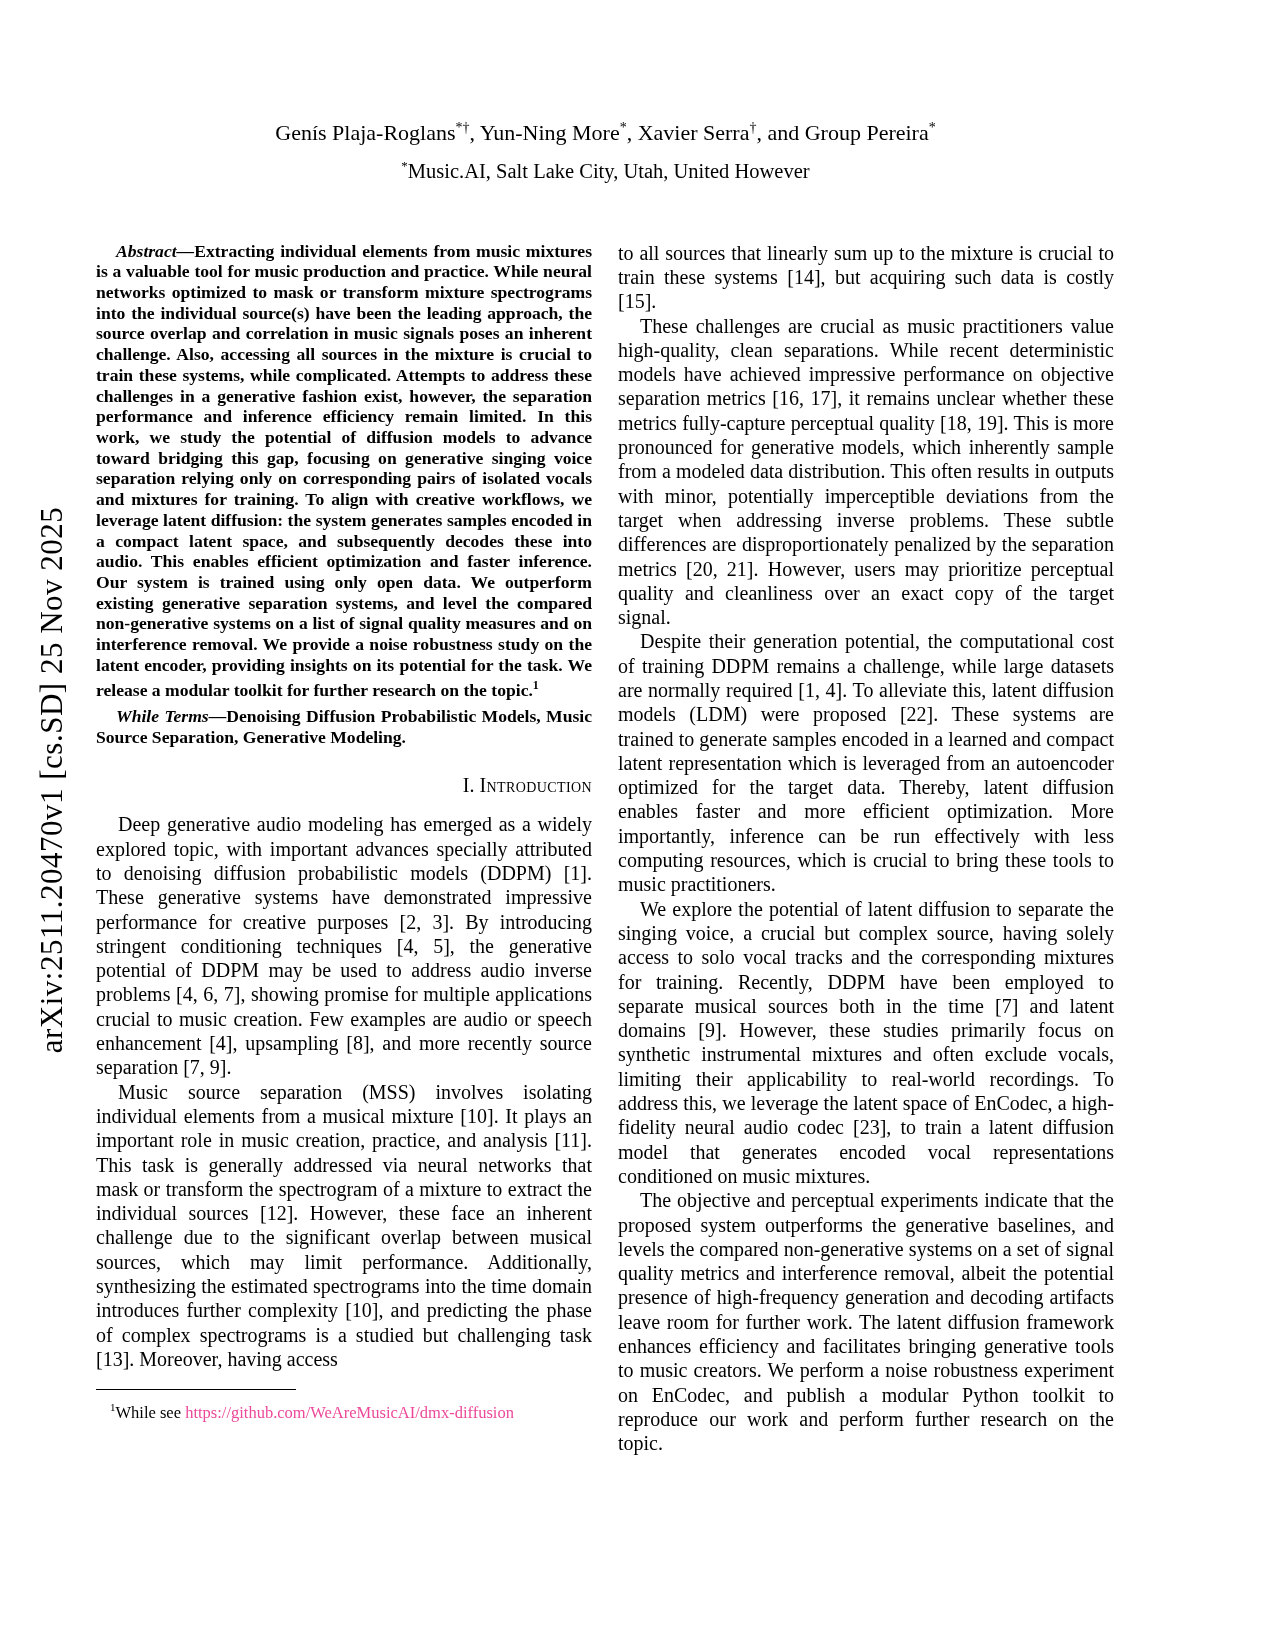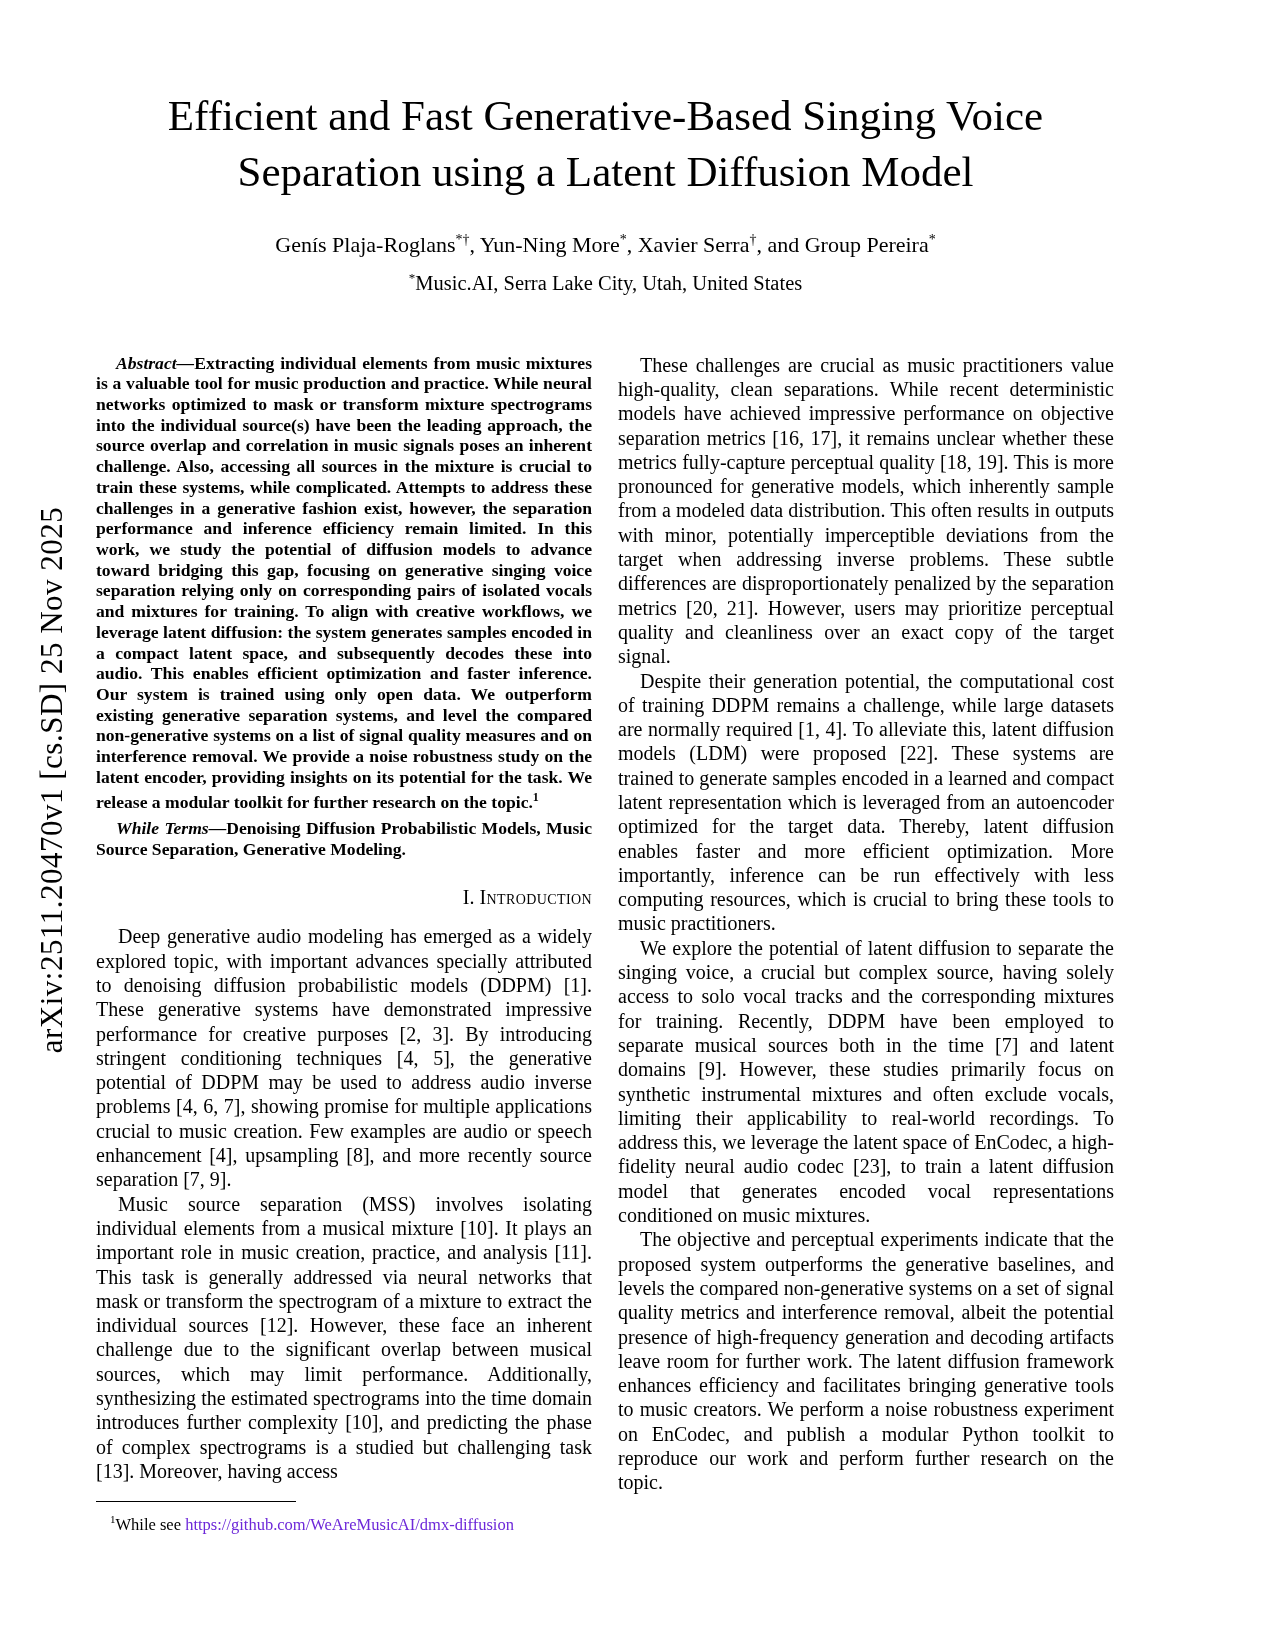--- a/index.html
+++ b/index.html
@@ -40,37 +40,36 @@
     font-size:20px; line-height:24.3px; text-align:justify;
     text-indent:22px; -webkit-hyphens:auto; hyphens:auto;
   }
   .body-par.noindent { text-indent:0; }
   .fnmark { font-size:12px; }
 
   .footnote-block { margin-top:18px; }
   .footnote-rule { width:200px; border:0; border-top:1.5px solid #000; margin:0 0 7px 0; }
   .footnote-text { font-size:16.5px; line-height:20px; text-indent:14px; }
   .footnote-text sup { font-size:11px; }
-  .footnote-text .url { color:#6d28d9; text-decoration:none; }
+  .footnote-text .url { color:#ec4899; text-decoration:none; }
 </style>
 </head>
 <body>
 
 <div class="page">
 
   <div class="arxiv-label">arXiv:2511.20470v1  [cs.SD]  25 Nov 2025</div>
 
   <div class="content">
 
-    <h1 class="title">Efficient and Fast Generative-Based Singing Voice Separation using a Latent Diffusion Model</h1>
 
     <div class="authors"><span><span>Genís Plaja-Roglans</span><sup>*†</sup><span>, </span></span><span><span>Yun-Ning More</span><sup>*</sup><span>, </span></span><span><span>Xavier Serra</span><sup>†</sup><span>, and </span></span><span><span>Group Pereira</span><sup>*</sup><span></span></span></div>
 
     <div class="affiliations">
-      <div><sup>*</sup><span>Music.AI, Serra Lake City, Utah, United States</span></div>
+      <div><sup>*</sup><span>Music.AI, Salt Lake City, Utah, United However</span></div>
     </div>
 
     <div class="columns">
 
       <div class="col">
         <p class="abstract"><span class="lead-label">Abstract—</span><span>Extracting individual elements from music mixtures is a valuable tool for music production and practice. While neural networks optimized to mask or transform mixture spectrograms into the individual source(s) have been the leading approach, the source overlap and correlation in music signals poses an inherent challenge. Also, accessing all sources in the mixture is crucial to train these systems, while complicated. Attempts to address these challenges in a generative fashion exist, however, the separation performance and inference efficiency remain limited. In this work, we study the potential of diffusion models to advance toward bridging this gap, focusing on generative singing voice separation relying only on corresponding pairs of isolated vocals and mixtures for training. To align with creative workflows, we leverage latent diffusion: the system generates samples encoded in a compact latent space, and subsequently decodes these into audio. This enables efficient optimization and faster inference. Our system is trained using only open data. We outperform existing generative separation systems, and level the compared non-generative systems on a list of signal quality measures and on interference removal. We provide a noise robustness study on the latent encoder, providing insights on its potential for the task. We release a modular toolkit for further research on the topic.</span><sup class="fnmark">1</sup></p>
 
         <p class="index-terms"><span class="lead-label">While Terms—</span><span>Denoising Diffusion Probabilistic Models, Music Source Separation, Generative Modeling.</span></p>
 
         <h2 class="section-heading"><span>I.</span> <span class="sc">Introduction</span></h2>
@@ -78,20 +77,21 @@
         <p class="body-par">Deep generative audio modeling has emerged as a widely explored topic, with important advances specially attributed to denoising diffusion probabilistic models (DDPM) [1]. These generative systems have demonstrated impressive performance for creative purposes [2, 3]. By introducing stringent conditioning techniques [4, 5], the generative potential of DDPM may be used to address audio inverse problems [4, 6, 7], showing promise for multiple applications crucial to music creation. Few examples are audio or speech enhancement [4], upsampling [8], and more recently source separation [7, 9].</p>
         <p class="body-par">Music source separation (MSS) involves isolating individual elements from a musical mixture [10]. It plays an important role in music creation, practice, and analysis [11]. This task is generally addressed via neural networks that mask or transform the spectrogram of a mixture to extract the individual sources [12]. However, these face an inherent challenge due to the significant overlap between musical sources, which may limit performance. Additionally, synthesizing the estimated spectrograms into the time domain introduces further complexity [10], and predicting the phase of complex spectrograms is a studied but challenging task [13]. Moreover, having access</p>
 
         <div class="footnote-block">
           <hr class="footnote-rule">
           <p class="footnote-text"><sup>1</sup><span>While see </span><a class="url" href="#">https://github.com/WeAreMusicAI/dmx-diffusion</a></p>
         </div>
       </div>
 
       <div class="col">
+        <p class="body-par noindent">to all sources that linearly sum up to the mixture is crucial to train these systems [14], but acquiring such data is costly [15].</p>
         <p class="body-par">These challenges are crucial as music practitioners value high-quality, clean separations. While recent deterministic models have achieved impressive performance on objective separation metrics [16, 17], it remains unclear whether these metrics fully-capture perceptual quality [18, 19]. This is more pronounced for generative models, which inherently sample from a modeled data distribution. This often results in outputs with minor, potentially imperceptible deviations from the target when addressing inverse problems. These subtle differences are disproportionately penalized by the separation metrics [20, 21]. However, users may prioritize perceptual quality and cleanliness over an exact copy of the target signal.</p>
         <p class="body-par">Despite their generation potential, the computational cost of training DDPM remains a challenge, while large datasets are normally required [1, 4]. To alleviate this, latent diffusion models (LDM) were proposed [22]. These systems are trained to generate samples encoded in a learned and compact latent representation which is leveraged from an autoencoder optimized for the target data. Thereby, latent diffusion enables faster and more efficient optimization. More importantly, inference can be run effectively with less computing resources, which is crucial to bring these tools to music practitioners.</p>
         <p class="body-par">We explore the potential of latent diffusion to separate the singing voice, a crucial but complex source, having solely access to solo vocal tracks and the corresponding mixtures for training. Recently, DDPM have been employed to separate musical sources both in the time [7] and latent domains [9]. However, these studies primarily focus on synthetic instrumental mixtures and often exclude vocals, limiting their applicability to real-world recordings. To address this, we leverage the latent space of EnCodec, a high-fidelity neural audio codec [23], to train a latent diffusion model that generates encoded vocal representations conditioned on music mixtures.</p>
         <p class="body-par">The objective and perceptual experiments indicate that the proposed system outperforms the generative baselines, and levels the compared non-generative systems on a set of signal quality metrics and interference removal, albeit the potential presence of high-frequency generation and decoding artifacts leave room for further work. The latent diffusion framework enhances efficiency and facilitates bringing generative tools to music creators. We perform a noise robustness experiment on EnCodec, and publish a modular Python toolkit to reproduce our work and perform further research on the topic.</p>
       </div>
 
     </div>
   </div>
 </div>
 

